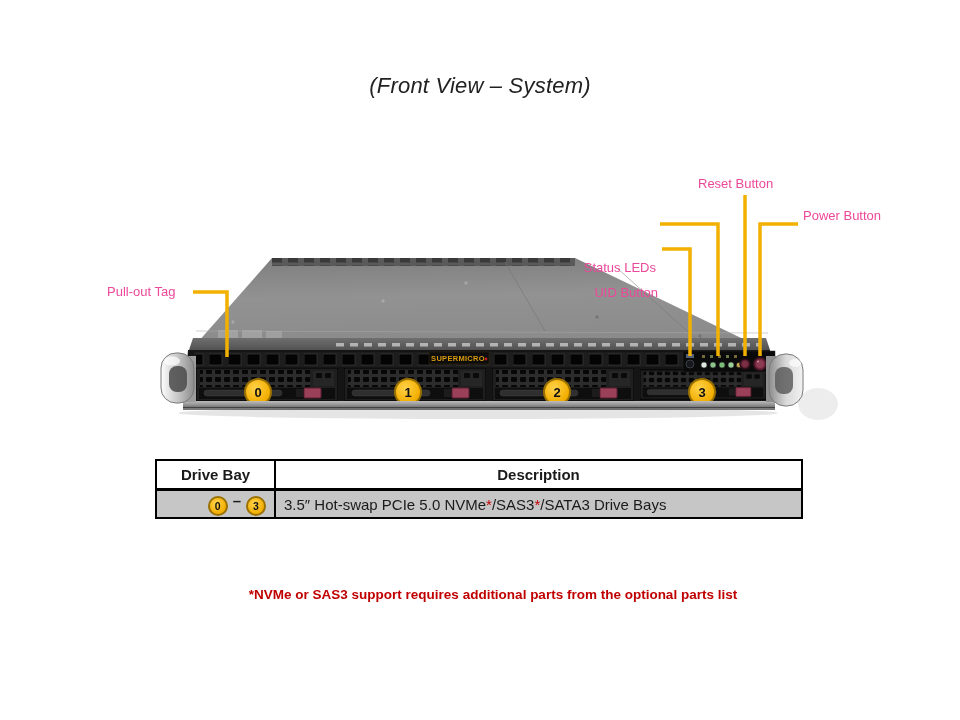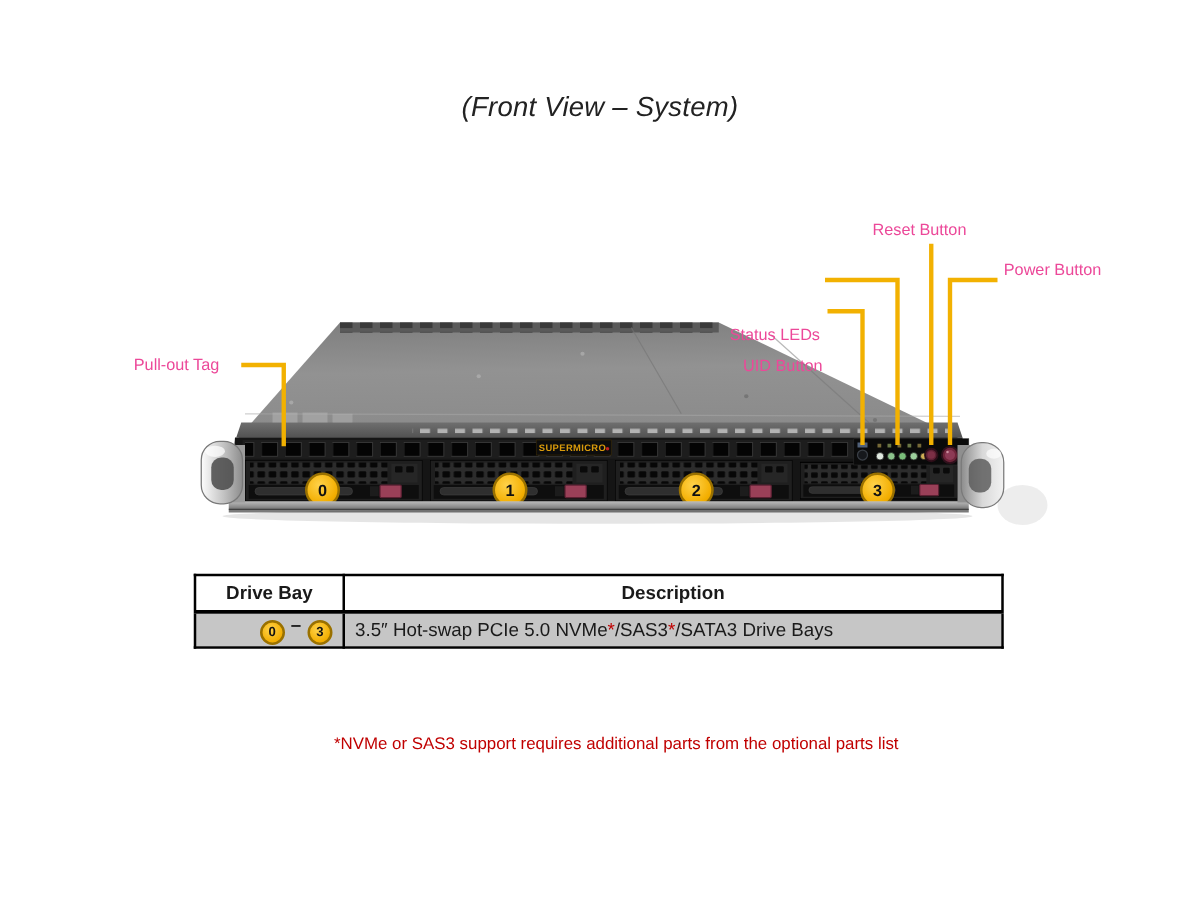--- a/index.html
+++ b/index.html
@@ -25,21 +25,21 @@
   #spec-table td{height:26px;background:#c6c6c6;}
   #spec-table td.cell-bay{text-align:right;}
   .bay-badge{display:inline-flex;align-items:center;justify-content:center;
              width:16px;height:16px;border-radius:50%;
              background:radial-gradient(circle at 40% 35%, #ffd34d 0%, #f3ae00 70%, #e09c00 100%);
              border:2px solid #9a7100;font-size:10.5px;font-weight:bold;color:#111;
              vertical-align:-4px;}
   .bay-dash{font-weight:bold;margin:0 5px;}
   .red{color:#c00000;}
   #footnote{top:587px;left:0;width:960px;text-align:center;text-indent:26px;
-            font-size:13.5px;color:#c00000;}
+            font-size:13.5px;color:#c00000;font-weight:bold;}
 </style>
 </head>
 <body>
 
 <div id="page">
 
   <div id="title" class="abs">(Front View – System)</div>
 
   <svg id="svg-server" class="abs" width="960" height="720" viewBox="0 0 960 720">
     <defs>

